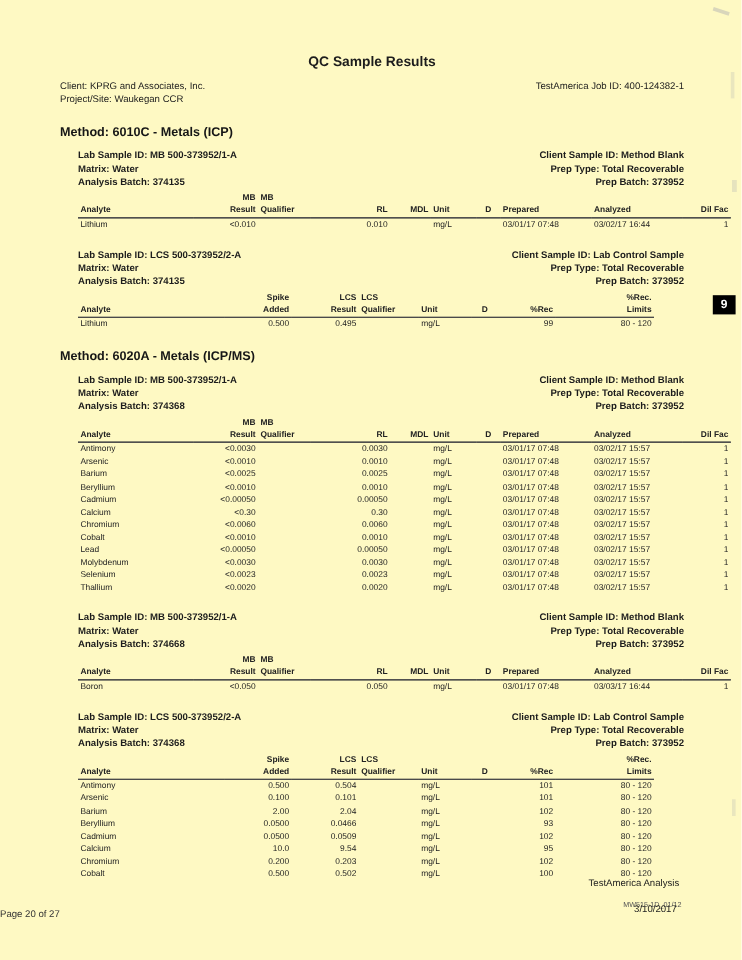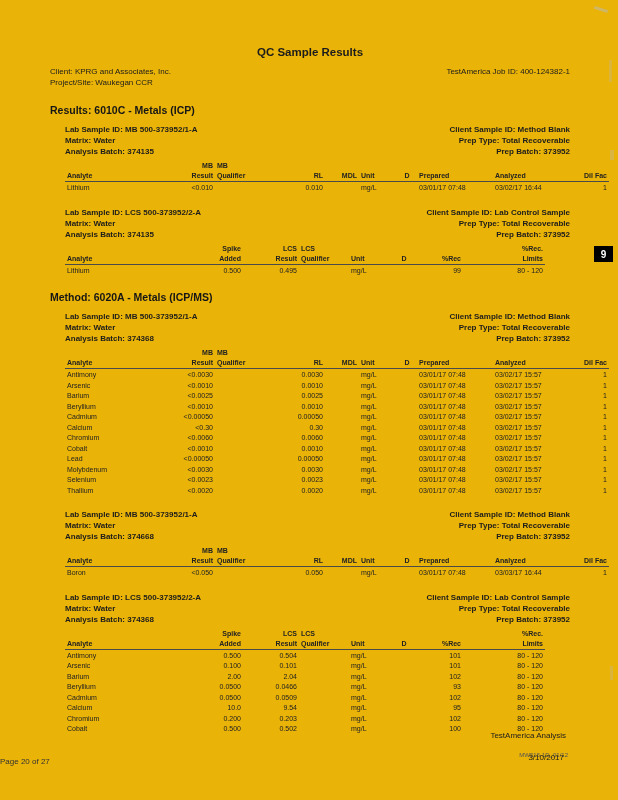--- a/index.html
+++ b/index.html
@@ -1,20 +1,20 @@
 <!DOCTYPE html>
 <html><head>
 <meta charset="utf-8">
 <style>
   html,body{margin:0;padding:0;background:#ffffff;}
   .page{
     position:relative;
     width:618px;height:800px;
     box-sizing:border-box;
-    background:#eab308;
+    background:#fef9c3;
     color:#1c1c1c;
     font-family:"Liberation Sans", sans-serif;
     padding:46px 48px 0 50px;
     overflow:hidden;
   }
   
   .artifact{position:absolute;background:#b9b9b4;opacity:.55;}
   .art-1{top:8px;right:10px;width:14px;height:3px;transform:rotate(18deg);}
   .art-2{top:60px;right:6px;width:3px;height:22px;opacity:.3;}
   .art-3{top:150px;right:4px;width:4px;height:10px;opacity:.35;}
@@ -97,21 +97,21 @@
   <div class="meta-row">
     <div class="meta-left">
       <div>Client: KPRG and Associates, Inc.</div>
       <div>Project/Site: Waukegan CCR</div>
     </div>
     <div class="meta-right">TestAmerica Job ID: 400-124382-1</div>
   </div>
 
   <div id="sections">
   <section class="method-section">
-    <h2 class="method-title">Results: 6010C - Metals (ICP)</h2>
+    <h2 class="method-title">Method: 6010C - Metals (ICP)</h2>
     <div class="blocks">
   <div class="sample-block">
     <div class="block-head">
       <div class="left">
         <div>Lab Sample ID: MB 500-373952/1-A</div>
         <div>Matrix: Water</div>
         <div>Analysis Batch: 374135</div>
       </div>
       <div class="right">
         <div>Client Sample ID: Method Blank</div>

